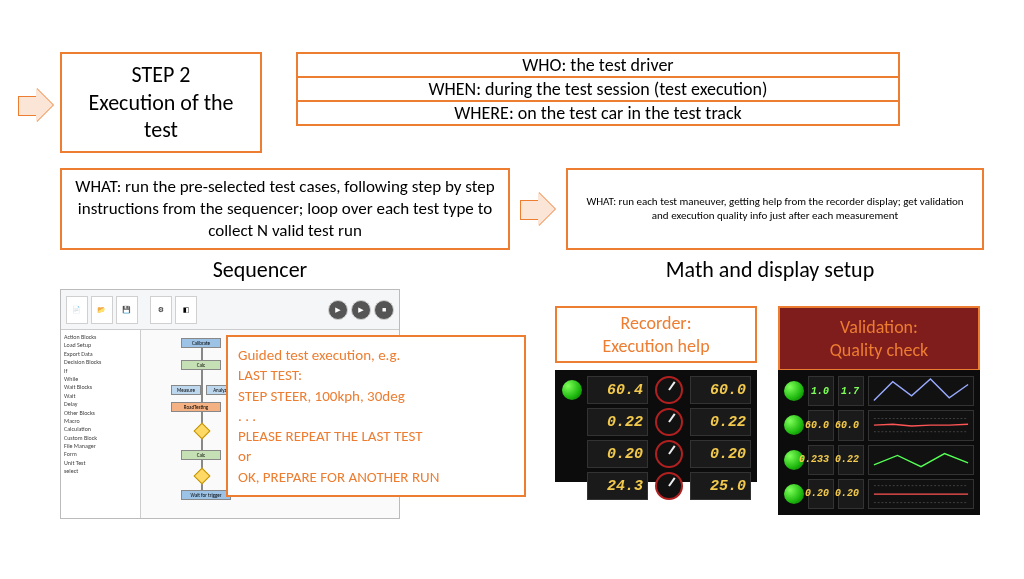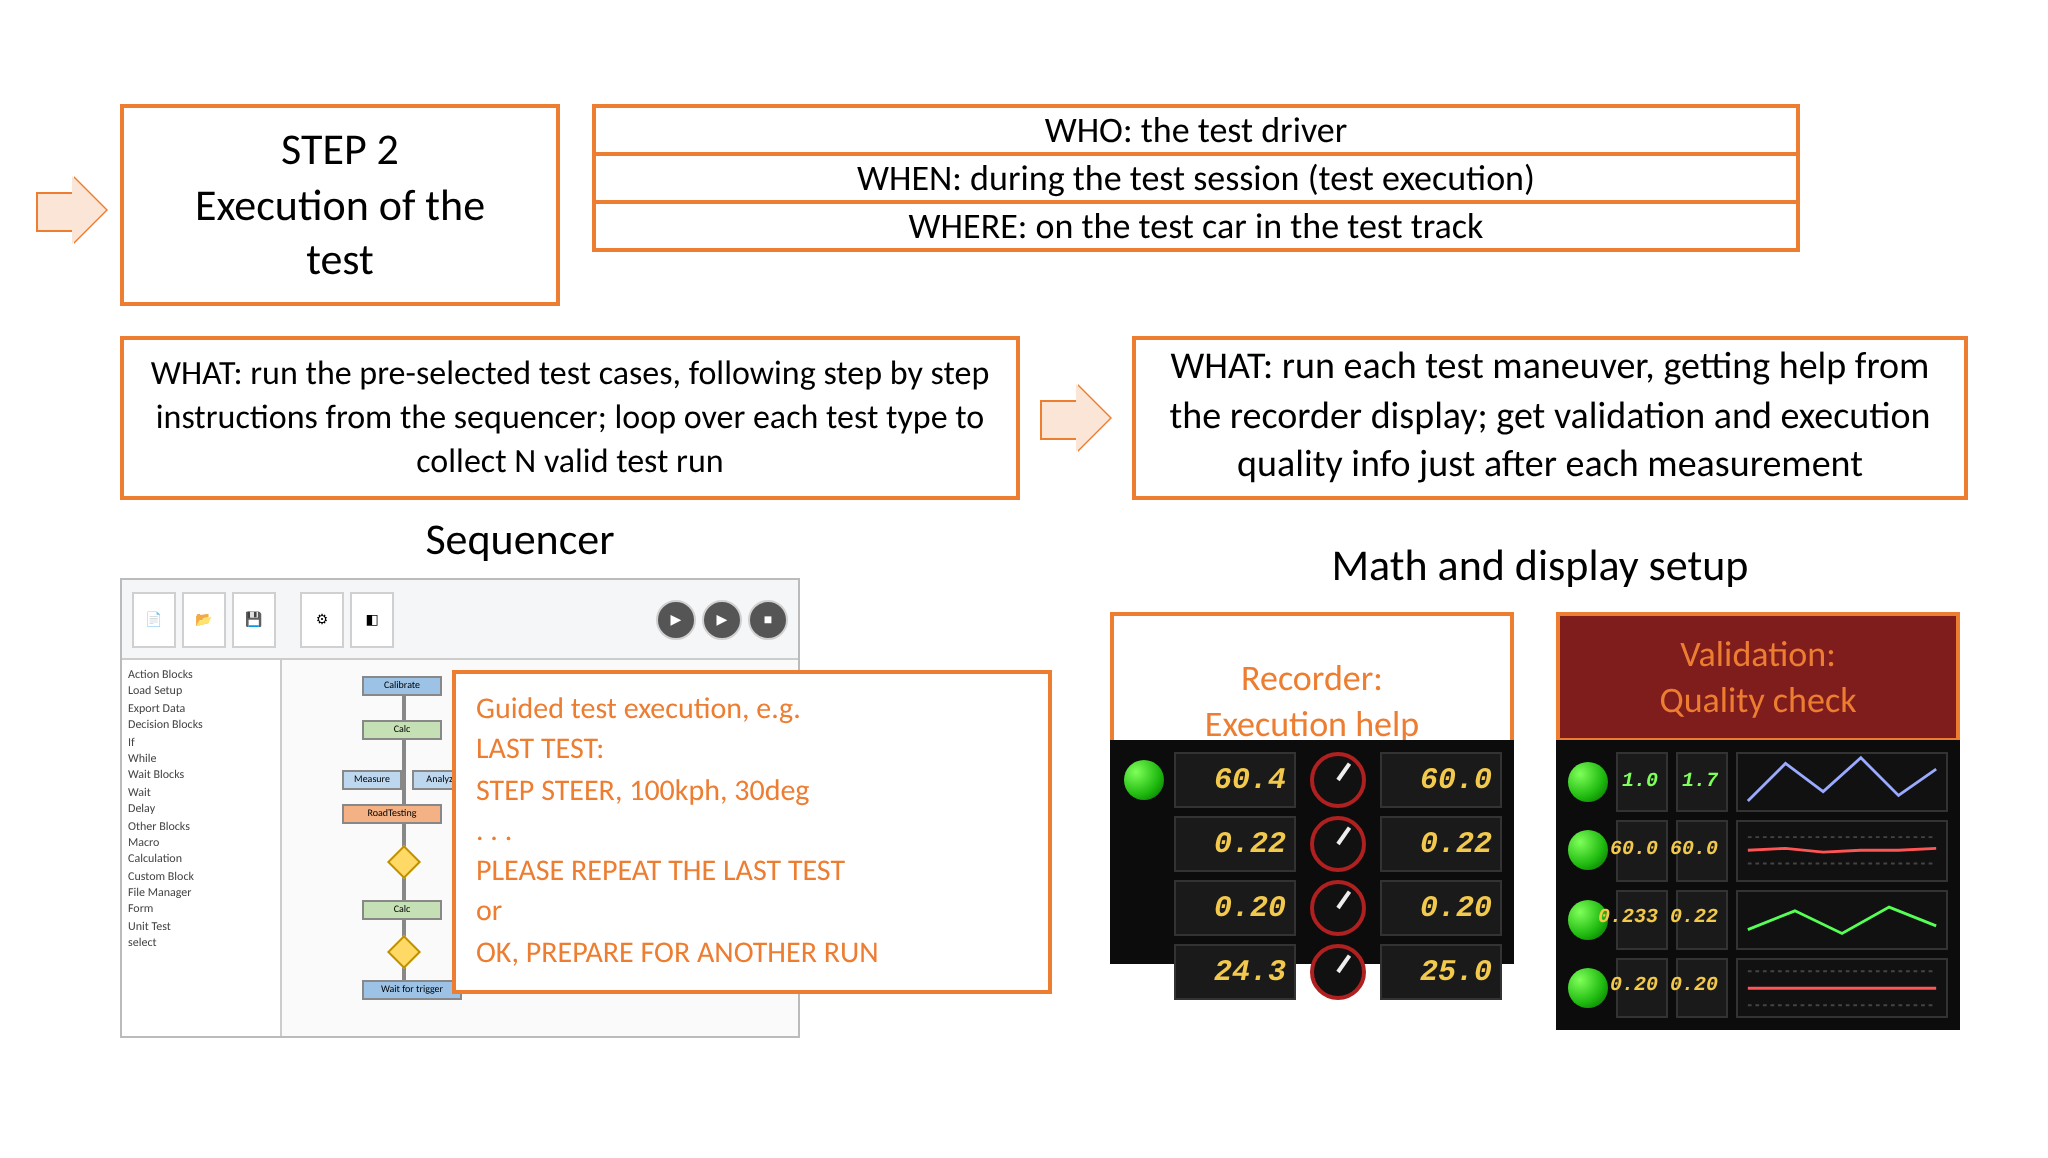--- a/index.html
+++ b/index.html
@@ -43,21 +43,21 @@
     border-bottom: 17px solid transparent;
     border-left: 17px solid #ed7d31;
     z-index: -1;
     transform: translateX(1px);
   }
 
   
   #top-arrow { position: absolute; left: 18px; top: 88px; }
   #step-box {
     position: absolute; left: 60px; top: 52px;
-    width: 220px; height: 101px;
+    width: 202px; height: 101px;
     display: flex; flex-direction: column;
     align-items: center; justify-content: center;
     font-size: 22px; line-height: 1.25;
     text-align: center;
   }
   #who-when-where {
     position: absolute; left: 296px; top: 52px;
     width: 604px;
     display: flex; flex-direction: column;
   }
@@ -77,36 +77,35 @@
     padding: 6px 10px;
     font-size: 17px; line-height: 1.3;
     text-align: center;
     display: flex; align-items: center; justify-content: center;
   }
   #mid-arrow { position: absolute; left: 520px; top: 192px; }
   #what-right {
     position: absolute; left: 566px; top: 168px;
     width: 418px; height: 82px;
     padding: 6px 10px;
-    font-size: 19px; line-height: 1.3;
+    font-size: 11px; line-height: 1.3;
     text-align: center;
     display: flex; align-items: center; justify-content: center;
   }
 
   
   #sequencer-heading {
     position: absolute; left: 60px; top: 256px;
     width: 400px; text-align: center;
     font-size: 22px;
   }
   #math-heading {
     position: absolute; left: 560px; top: 256px;
     width: 420px; text-align: center;
     font-size: 22px;
-    margin-top: 13px;
   }
 
   
   #sequencer-app {
     position: absolute; left: 60px; top: 289px;
     width: 340px; height: 230px;
     background: #e8eaed;
     border: 1px solid #bbb;
     font-size: 7px;
     overflow: hidden;
@@ -165,21 +164,21 @@
     color: #ed7d31;
   }
 
   
   #recorder-label {
     position: absolute; left: 555px; top: 306px;
     width: 202px;
     border: 2px solid #ed7d31;
     color: #ed7d31; text-align: center;
     font-size: 18px; line-height: 1.25;
-    padding: 20px 2px;
+    padding: 4px 2px;
     background: #fff;
   }
   #validation-label {
     position: absolute; left: 778px; top: 306px;
     width: 202px;
     border: 2px solid #ed7d31;
     color: #ed7d31; text-align: center;
     font-size: 18px; line-height: 1.25;
     padding: 8px 2px;
     background: #7f1d1d;

